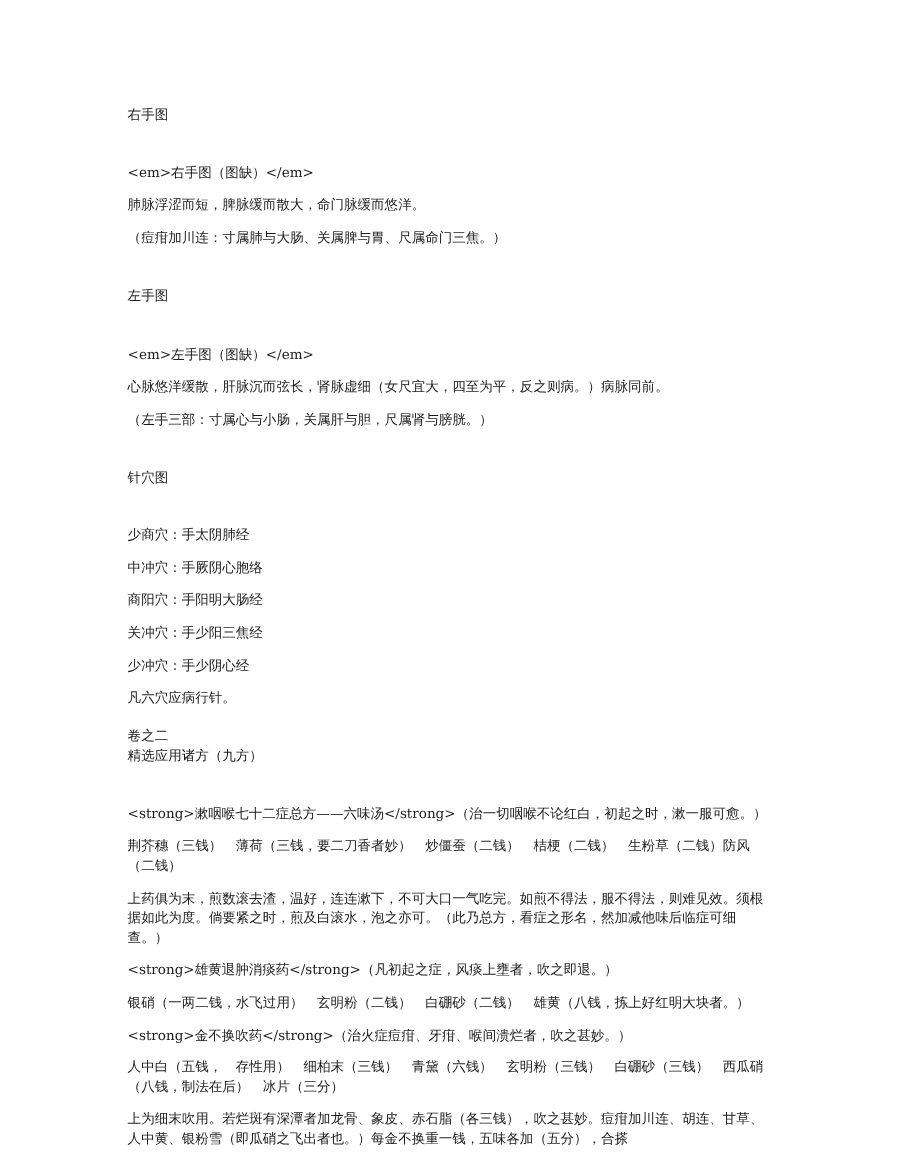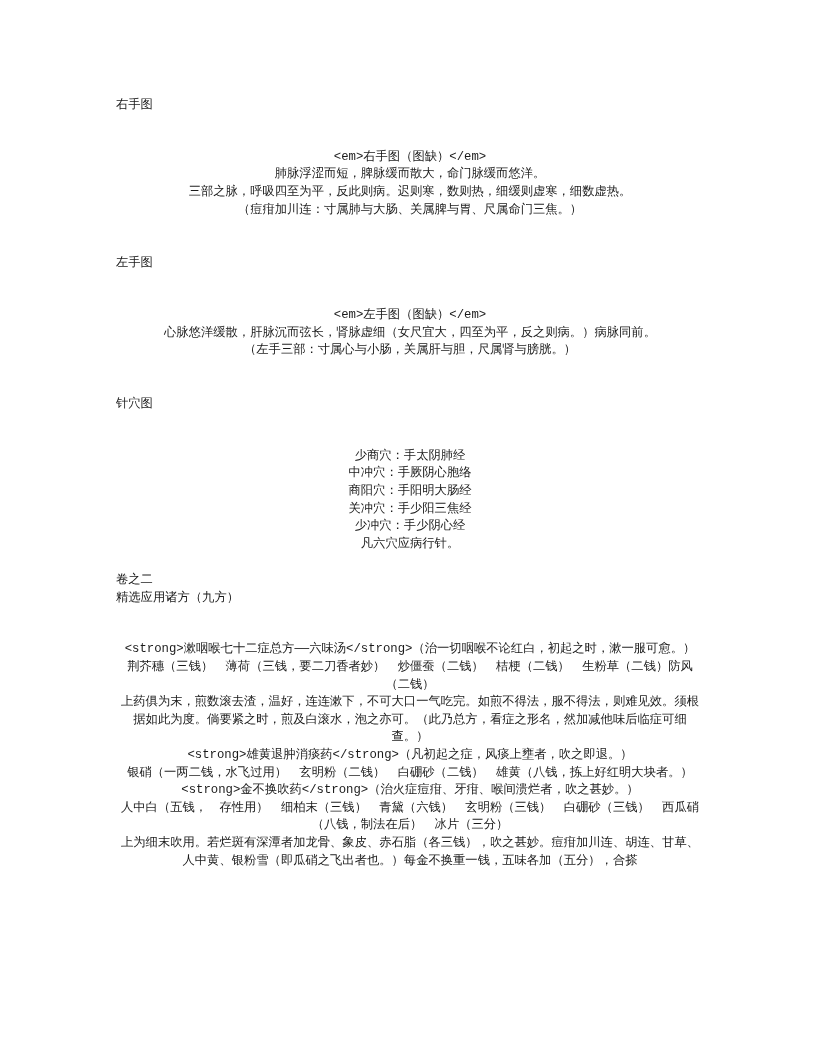--- a/index.html
+++ b/index.html
@@ -24,26 +24,25 @@
   .doc {
     width: 588px;
     font-size: 12.3px;
     line-height: 17.6px;
   }
   
   .block {
     white-space: pre-wrap;
     word-break: break-all;
     overflow-wrap: anywhere;
-    text-align: center;
+    text-align: left;
     margin: 0;
-    font-family: Liberation Mono, monospace;
   }
   .block + .block {
-    margin-top: 0;
+    margin-top: 12px;
   }
   
   .gap-lg { height: 35.2px; }
   .gap-md { height: 17.6px; }
 
   .heading {
     margin: 0;
     font-size: 12.3px;
     line-height: 17.6px;
     font-weight: normal;
@@ -53,21 +52,20 @@
 </head>
 <body>
 
 <div class="page">
   <div class="doc">
 
     <div class="heading">右手图</div>
     <div class="gap-lg"></div>
     <div class="block">&lt;em&gt;右手图（图缺）&lt;/em&gt;</div>
     <div class="block">肺脉浮涩而短，脾脉缓而散大，命门脉缓而悠洋。</div>
-    <div class="block">三部之脉，呼吸四至为平，反此则病。迟则寒，数则热，细缓则虚寒，细数虚热。</div>
     <div class="block">（痘疳加川连：寸属肺与大肠、关属脾与胃、尺属命门三焦。）</div>
 
     <div class="gap-lg"></div>
 
     <div class="heading">左手图</div>
     <div class="gap-lg"></div>
     <div class="block">&lt;em&gt;左手图（图缺）&lt;/em&gt;</div>
     <div class="block">心脉悠洋缓散，肝脉沉而弦长，肾脉虚细（女尺宜大，四至为平，反之则病。）病脉同前。</div>
     <div class="block">（左手三部：寸属心与小肠，关属肝与胆，尺属肾与膀胱。）</div>
 

